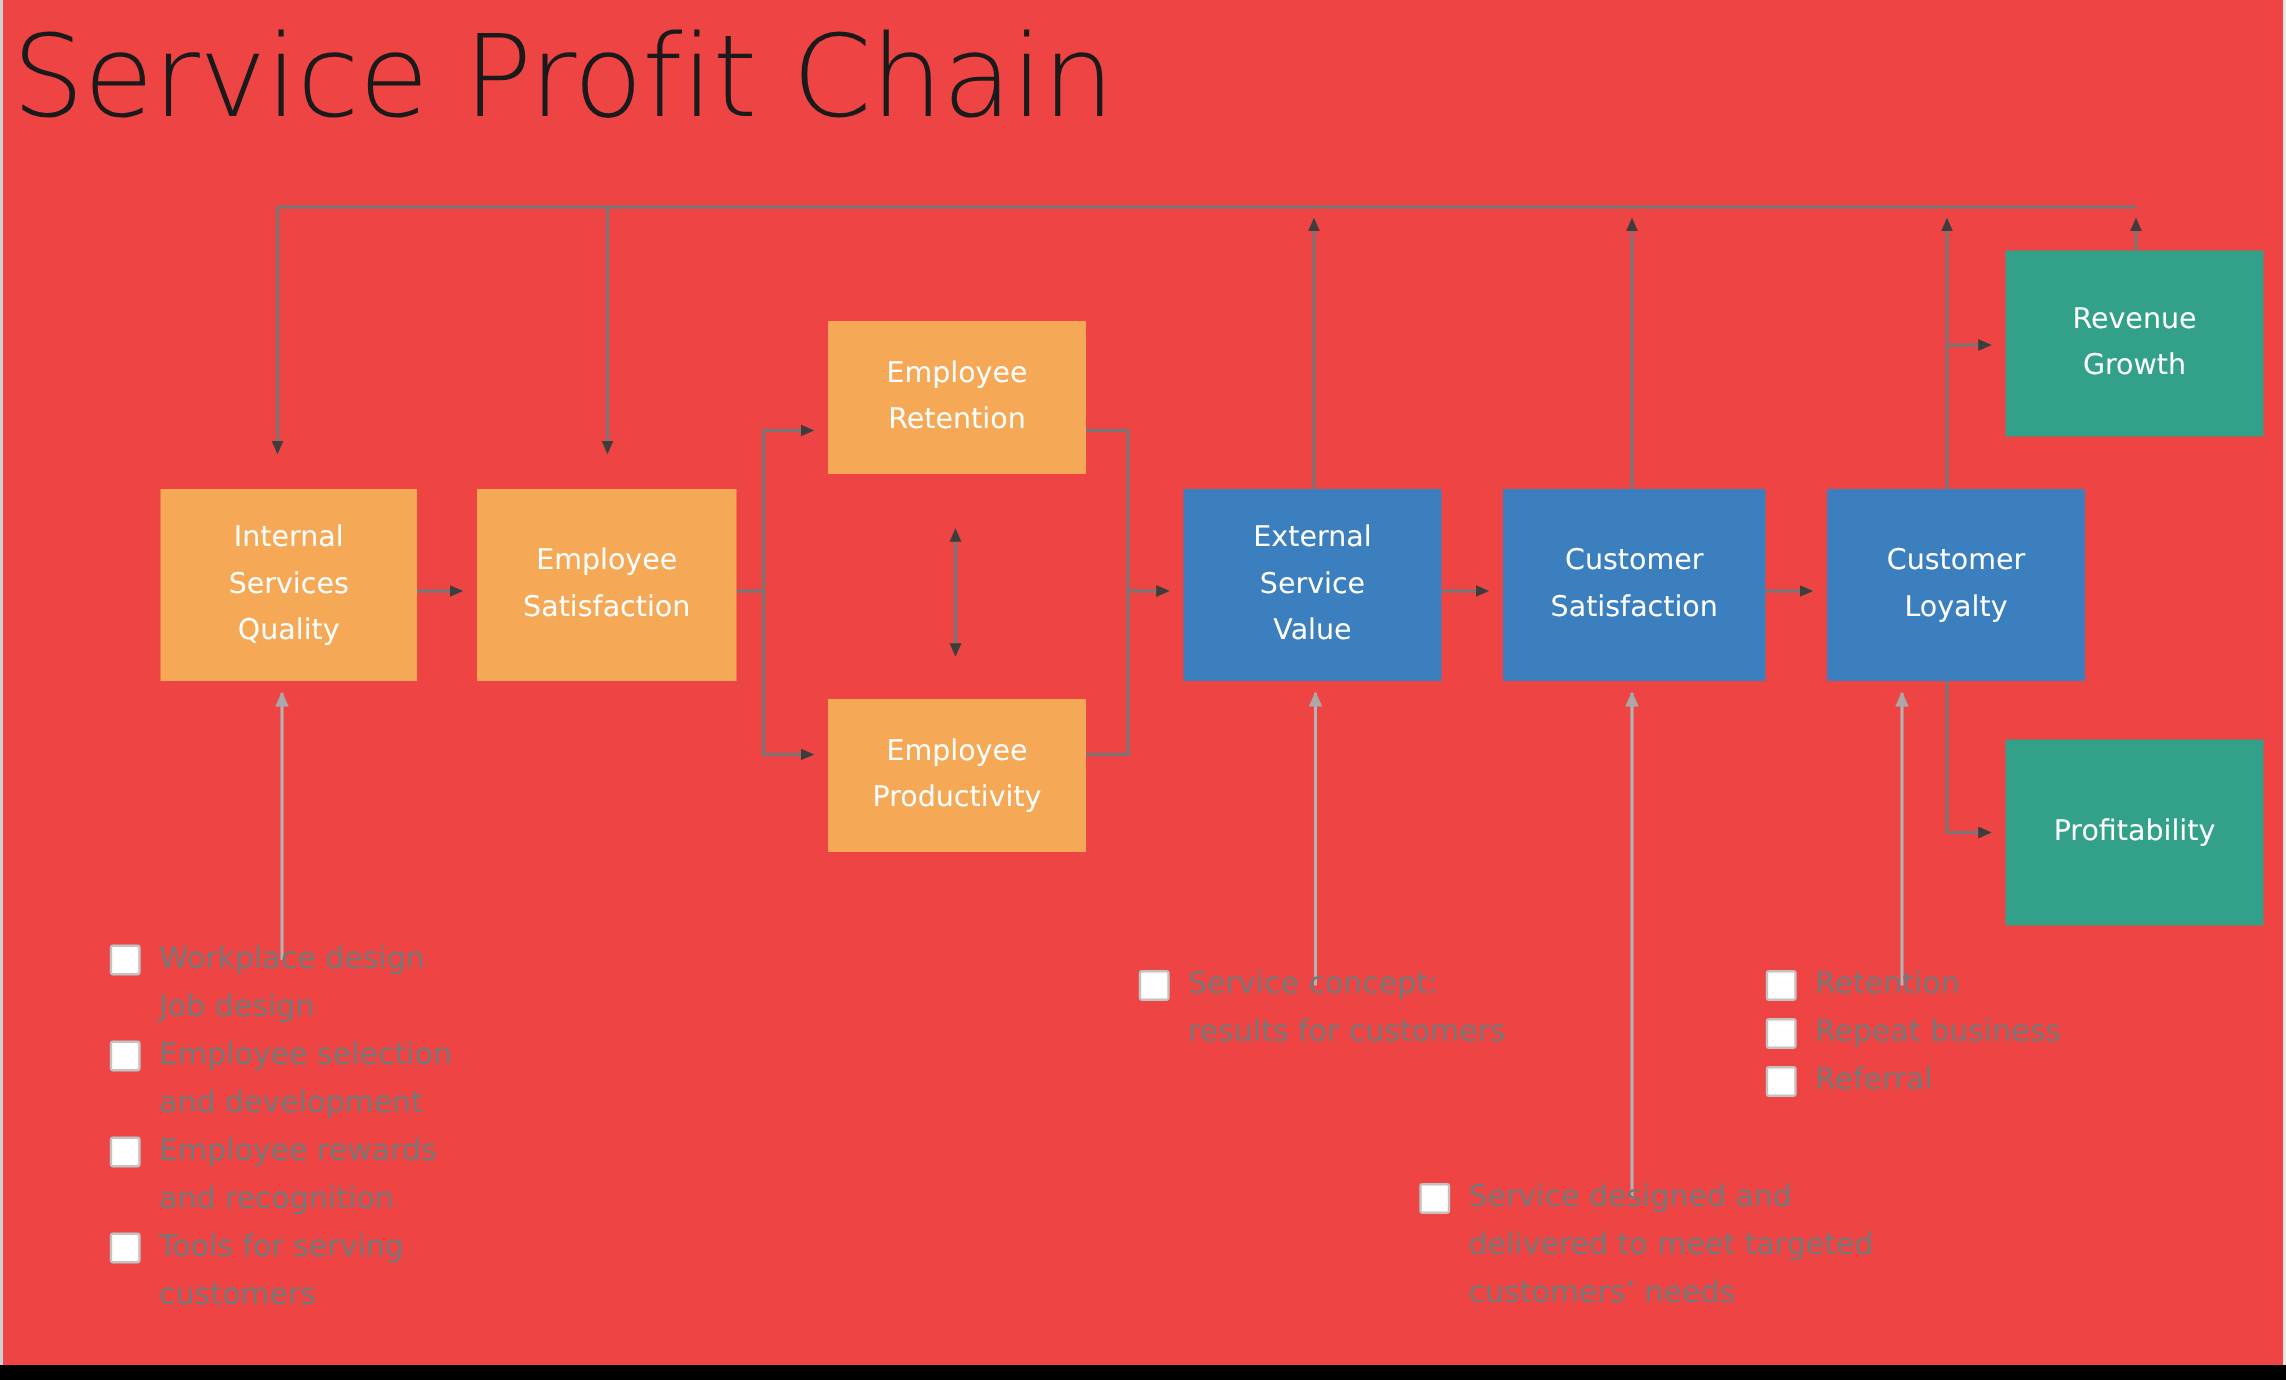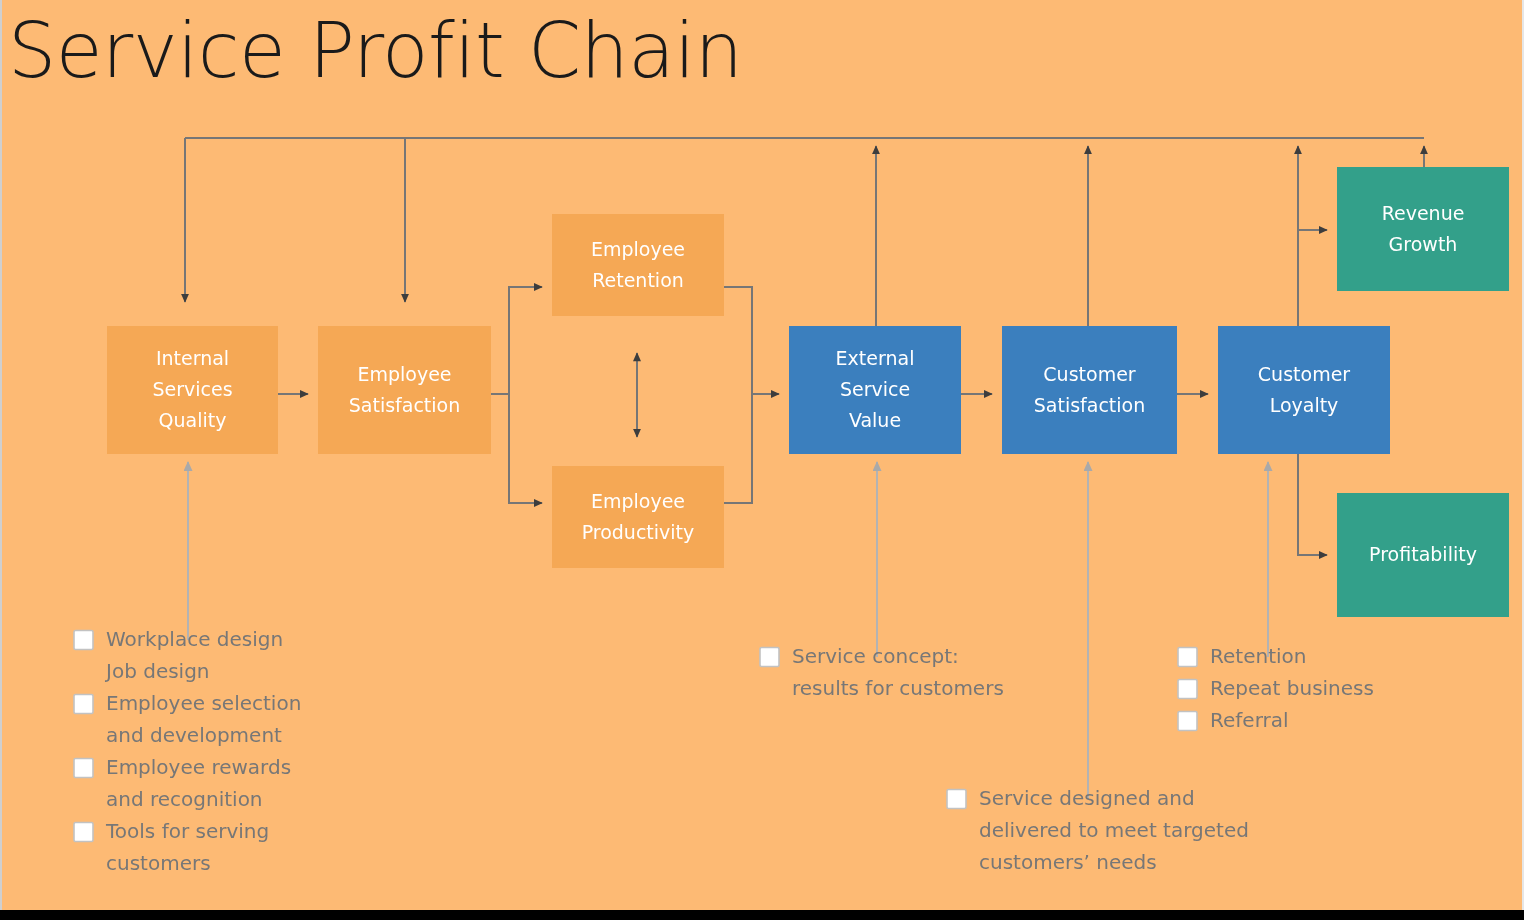--- a/index.html
+++ b/index.html
@@ -4,21 +4,21 @@
 <style>
   html,body{margin:0;padding:0;background:#ffffff;}
   body{
     width:1524px;height:920px;overflow:hidden;
     font-family:"DejaVu Sans", sans-serif;
     position:relative;
     background:#ffffff;
   }
   #frame{
     position:absolute;inset:0;
-    background:#fdba74;
+    background:#ef4444;
   }
   
   .edge-left{position:absolute;left:0;top:0;width:2px;height:920px;background:#cfcfcf;}
   .edge-bottom{position:absolute;left:0;bottom:0;width:1524px;height:10px;background:#000000;}
   .edge-right{position:absolute;right:0;top:0;width:2px;height:920px;background:#e6e6e6;}
 
   #title{
     position:absolute;
     left:8px; top:-4px;
     font-size:76px;

